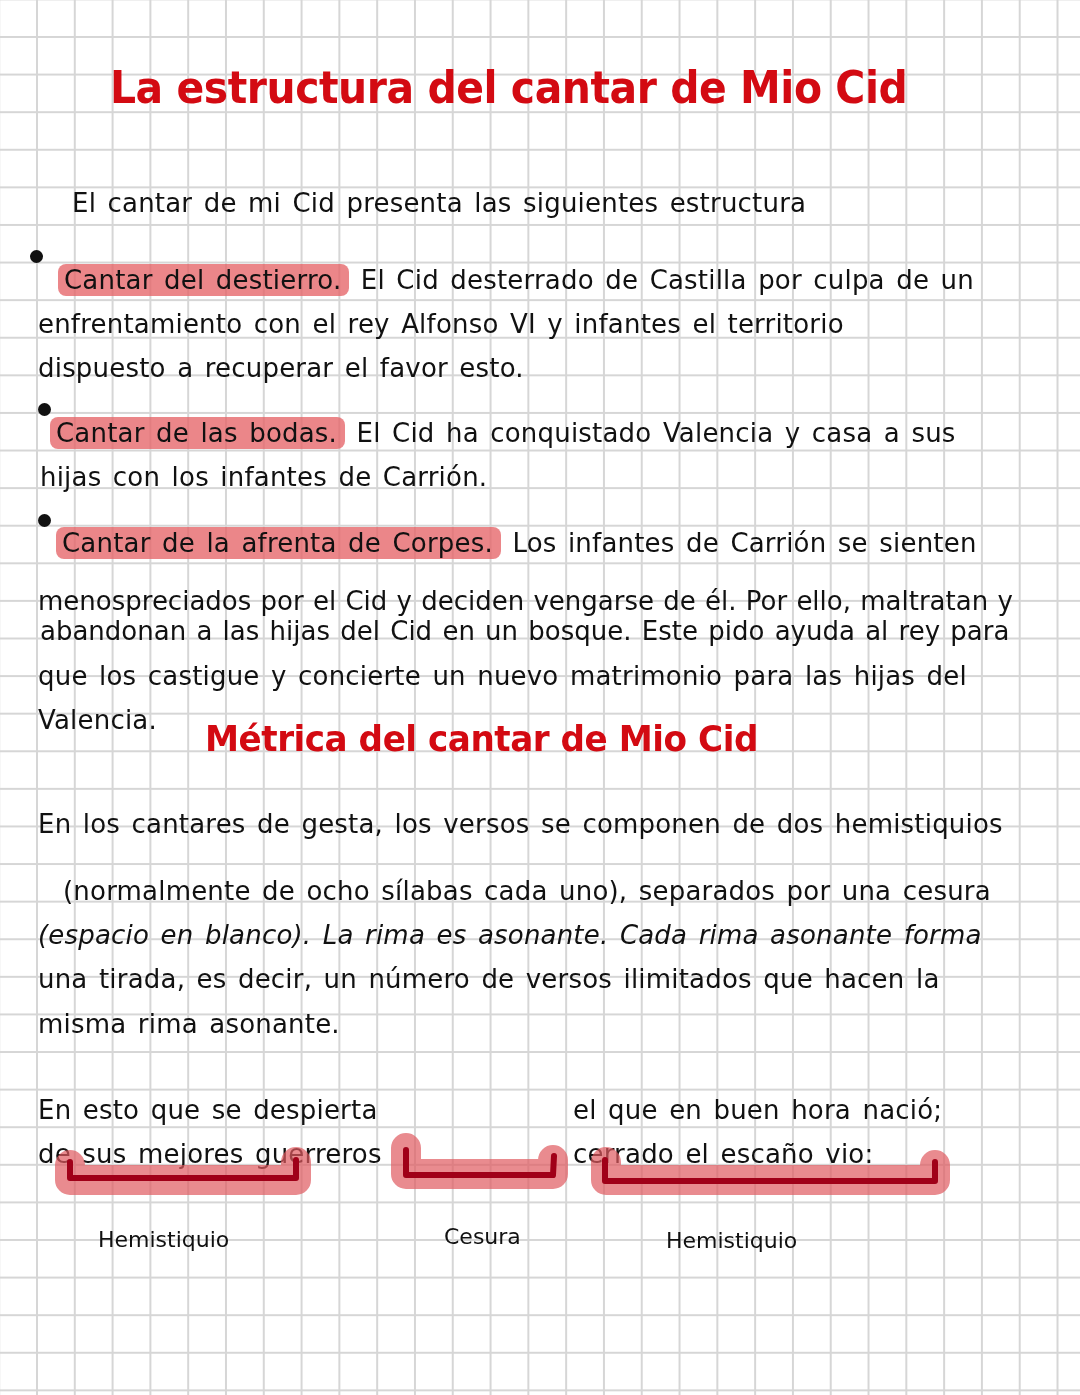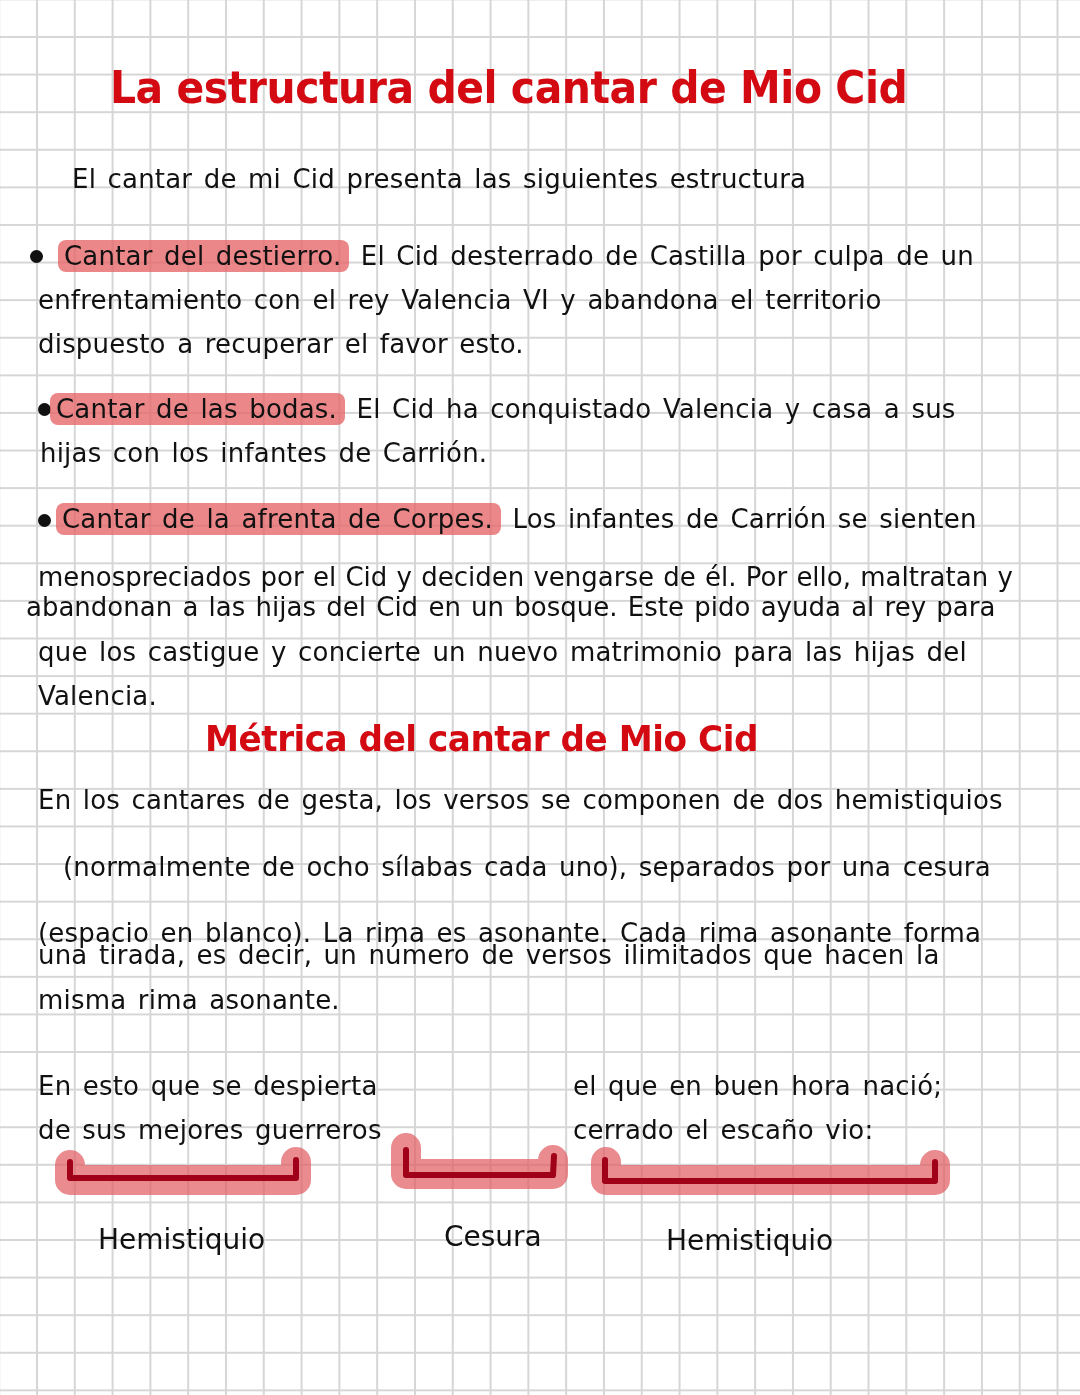--- a/index.html
+++ b/index.html
@@ -28,64 +28,65 @@
   }
   .h1 { left: 110px; top: 62px; font-size: 44px; transform: scaleX(0.93); }
   .h2 { left: 205px; top: 718px; font-size: 36px; transform: scaleX(0.95); }
   .line {
     position: absolute;
     font-size: 26px;
     line-height: 34px;
     white-space: nowrap;
     letter-spacing: 0.2px;
     word-spacing: 3px;
+    margin-top: 24px;
   }
   .bullet {
     position: absolute;
     width: 13px; height: 13px;
     border-radius: 50%;
     background: #111;
   }
   .hl {
     background: rgba(229, 100, 104, 0.78);
     border-radius: 8px;
     padding: 1px 8px 1px 6px;
     margin-left: -6px;
   }
-  .label { position: absolute; font-size: 28px; line-height: 34px; white-space: nowrap; }
+  .label { position: absolute; font-size: 22px; line-height: 34px; white-space: nowrap; }
   svg.brackets { position: absolute; left: 0; top: 0; }
 </style>
 </head>
 <body>
 
 <div class="heading h1">La estructura del cantar de Mio Cid</div>
 
 <div class="line" style="left:72px; top:162px;">El cantar de mi Cid presenta las siguientes estructura</div>
 
 <div class="bullet" style="left:30px; top:250px;"></div>
 <div class="line" style="left:64px; top:239px;"><span class="hl">Cantar del destierro.</span><span> El Cid desterrado de Castilla por culpa de un</span></div>
-<div class="line" style="left:38px; top:283px;">enfrentamiento con el rey Valencia VI y abandona el territorio</div>
+<div class="line" style="left:38px; top:283px;">enfrentamiento con el rey Alfonso VI y infantes el territorio</div>
 <div class="line" style="left:38px; top:327px;">dispuesto a recuperar el favor esto.</div>
 
 <div class="bullet" style="left:38px; top:403px;"></div>
 <div class="line" style="left:56px; top:392px;"><span class="hl">Cantar de las bodas.</span><span> El Cid ha conquistado Valencia y casa a sus</span></div>
 <div class="line" style="left:40px; top:436px;">hijas con los infantes de Carrión.</div>
 
 <div class="bullet" style="left:38px; top:514px;"></div>
 <div class="line" style="left:62px; top:502px;"><span class="hl">Cantar de la afrenta de Corpes.</span><span> Los infantes de Carrión se sienten</span></div>
 <div class="line" style="left:38px; top:560px; letter-spacing:0px; word-spacing:1px;">menospreciados por el Cid y deciden vengarse de él. Por ello, maltratan y</div>
-<div class="line" style="left:26px; top:590px; letter-spacing:0px; word-spacing:2px;">abandonan a las hijas del Cid en un bosque. Este pido ayuda al rey para</div>
+<div class="line" style="left:40px; top:590px; letter-spacing:0px; word-spacing:2px;">abandonan a las hijas del Cid en un bosque. Este pido ayuda al rey para</div>
 <div class="line" style="left:38px; top:635px;">que los castigue y concierte un nuevo matrimonio para las hijas del</div>
 <div class="line" style="left:38px; top:679px;">Valencia.</div>
 
 <div class="heading h2">Métrica del cantar de Mio Cid</div>
 
 <div class="line" style="left:38px; top:783px;">En los cantares de gesta, los versos se componen de dos hemistiquios</div>
 <div class="line" style="left:38px; top:850px;padding-left:25px;">(normalmente de ocho sílabas cada uno), separados por una cesura</div>
-<div class="line" style="left:38px; top:916px;">(espacio en blanco). La rima es asonante. Cada rima asonante forma</div>
+<div class="line" style="left:38px; top:894px;font-style:italic;">(espacio en blanco). La rima es asonante. Cada rima asonante forma</div>
 <div class="line" style="left:38px; top:938px;">una tirada, es decir, un número de versos ilimitados que hacen la</div>
 <div class="line" style="left:38px; top:983px;">misma rima asonante.</div>
 
 <div class="line" style="left:38px; top:1069px;">En esto que se despierta</div>
 <div class="line" style="left:38px; top:1113px;">de sus mejores guerreros</div>
 <div class="line" style="left:573px; top:1069px;">el que en buen hora nació;</div>
 <div class="line" style="left:573px; top:1113px;">cerrado el escaño vio:</div>
 
 <svg class="brackets" width="1080" height="1395">
   <g>

